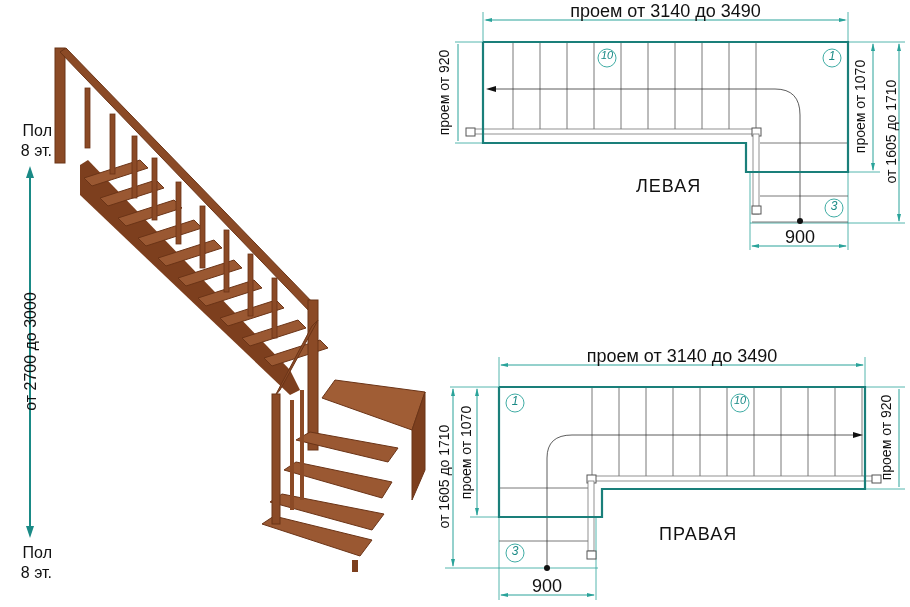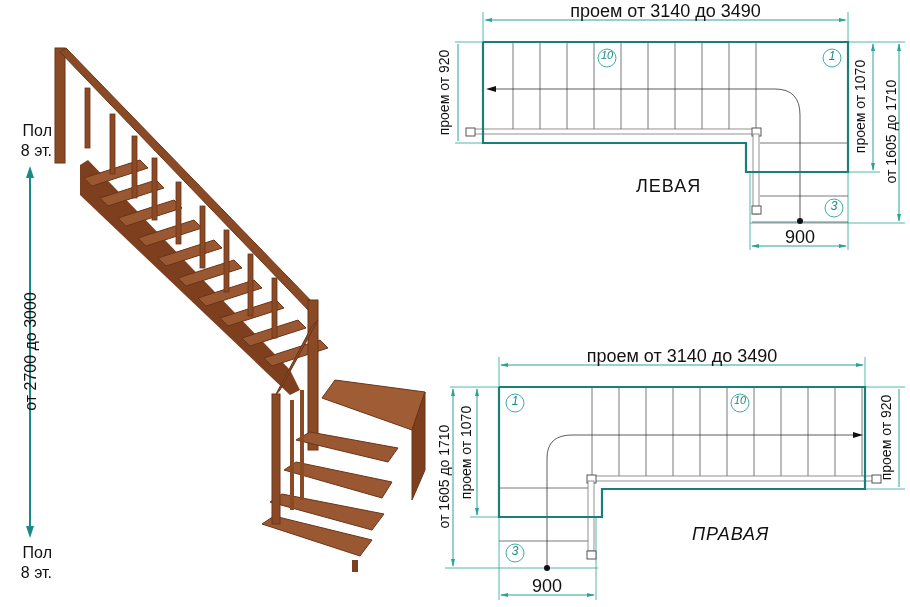--- a/index.html
+++ b/index.html
@@ -218,16 +218,16 @@
 
   <circle cx="515" cy="403" r="9" fill="none" stroke="#2aa39a" stroke-width="0.9"></circle>
   <circle cx="740" cy="403" r="9" fill="none" stroke="#2aa39a" stroke-width="0.9"></circle>
   <circle cx="515" cy="553" r="9" fill="none" stroke="#2aa39a" stroke-width="0.9"></circle>
 </svg>
 <div class="abs lbl" style="left:499px;top:348px;width:366px;text-align:center;">проем от 3140 до 3490</div>
 <div class="abs vtext lbl" style="left:406px;top:444px;width:120px;text-align:center;">проем от 1070</div>
 <div class="abs vtext lbl" style="left:379px;top:468px;width:130px;text-align:center;">от 1605 до 1710</div>
 <div class="abs vtext lbl" style="left:836px;top:429px;width:100px;text-align:center;">проем от 920</div>
 <div class="abs lbl" style="left:517px;top:578px;width:60px;text-align:center;">900</div>
-<div class="abs title" style="left:692px;top:524px;font-style:italic;">ПРАВАЯ</div>
+<div class="abs title" style="left:659px;top:524px;">ПРАВАЯ</div>
 <div class="abs" style="left:507px;top:394px;width:16px;text-align:center;font-size:12px;font-style:italic;color:#1a8a86;">1</div>
 <div class="abs" style="left:732px;top:394px;width:16px;text-align:center;font-size:11px;font-style:italic;color:#1a8a86;">10</div>
 <div class="abs" style="left:507px;top:544px;width:16px;text-align:center;font-size:12px;font-style:italic;color:#1a8a86;">3</div>
 
 </body></html>

